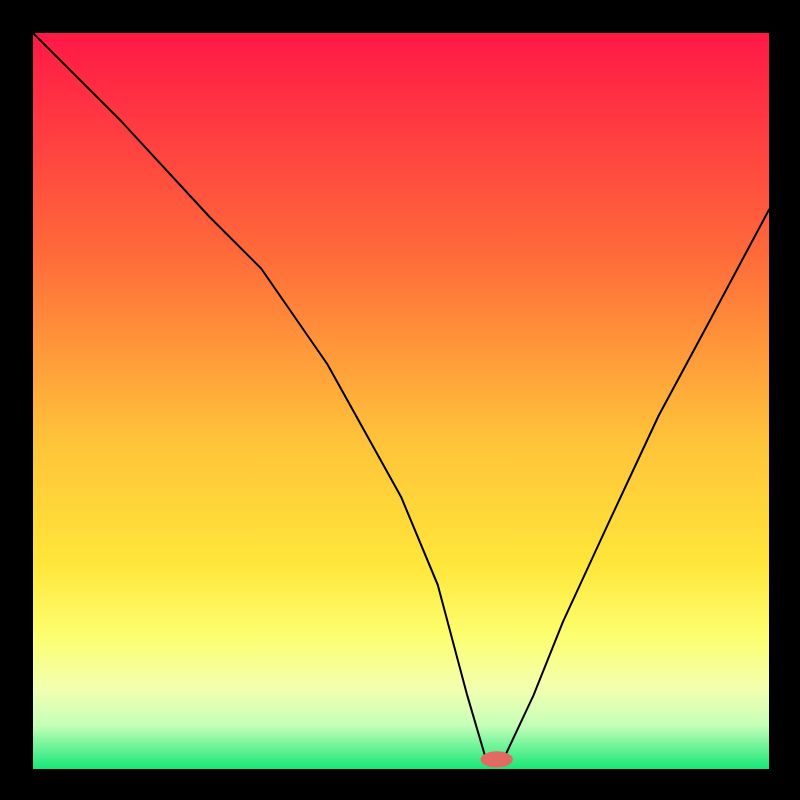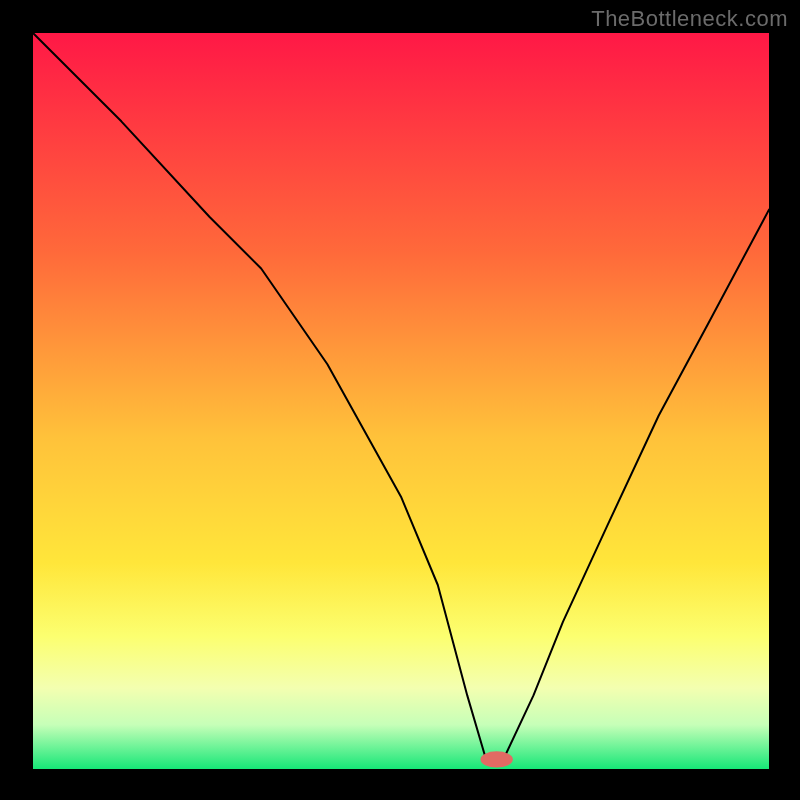--- a/index.html
+++ b/index.html
@@ -37,21 +37,20 @@
     display: block;
     width: 100%;
     height: 100%;
   }
 </style>
 </head>
 <body>
 
 <div class="frame">
 
-  <div class="attribution">TheBottleneck.com</div>
 
   <div class="plot-area">
     <svg viewBox="0 0 100 100" preserveAspectRatio="none">
       <defs>
         <linearGradient id="bg-grad" x1="0" y1="0" x2="0" y2="1">
 
         <stop offset="0%" stop-color="#ff1846"></stop>
             <stop offset="30%" stop-color="#ff6a3a"></stop>
             <stop offset="55%" stop-color="#ffc23a"></stop>
             <stop offset="72%" stop-color="#ffe63a"></stop>

